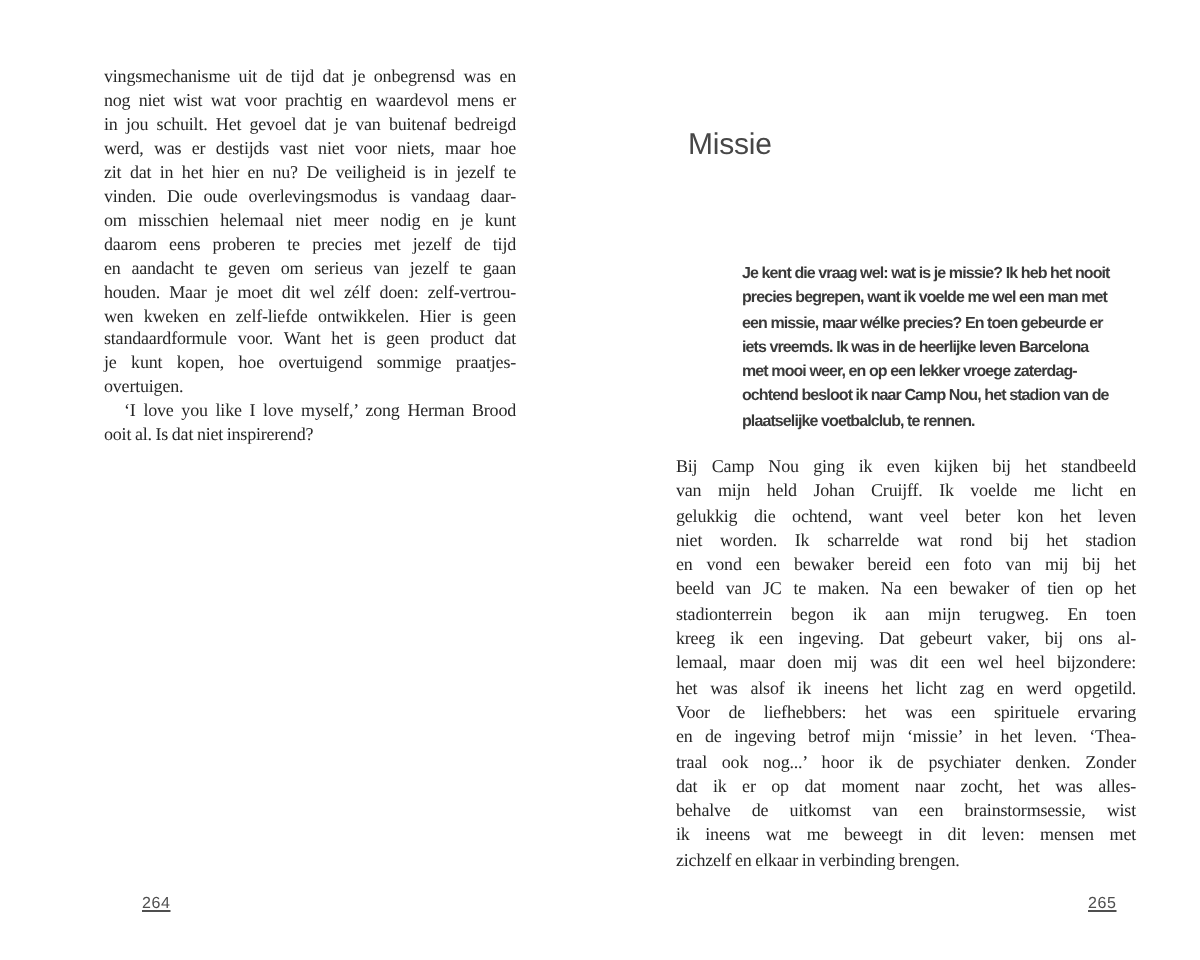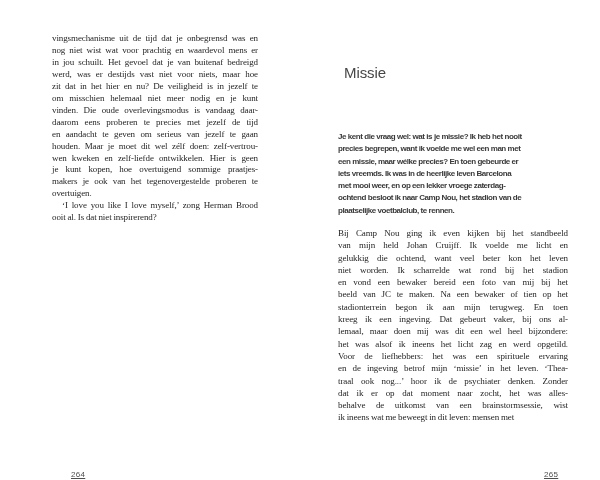--- a/index.html
+++ b/index.html
@@ -46,25 +46,25 @@
   .intro-col {
     position: absolute;
     left: 38px; top: 131px; width: 216px;
     font-family: "Liberation Sans", sans-serif;
     font-weight: bold;
     font-size: 8px;
     letter-spacing: -0.45px;
     color: #3a3a3a;
     line-height: 12.3px;
   }
-  .intro-col .line { white-space: nowrap; }
+  .intro-col .line { white-space: nowrap; margin-left: 33px; }
 
   .pagenum {
     position: absolute;
-    top: 470px;
+    top: 447px;
     font-family: "Liberation Sans", sans-serif;
     font-size: 8px;
     letter-spacing: 0.3px;
     color: #4f4f4f;
     text-decoration: underline;
   }
   .pagenum.num-left  { left: 71px; }
   .pagenum.num-right { left: 227px; margin-left: 17px; }
 </style>
 </head>
@@ -73,28 +73,28 @@
 <div class="spread">
 
   <div class="page left">
     <div class="serif-col left-col">
       <div class="justified">
           <div class="line">vingsmechanisme uit de tijd dat je onbegrensd was en</div>
           <div class="line">nog niet wist wat voor prachtig en waardevol mens er</div>
           <div class="line">in jou schuilt. Het gevoel dat je van buitenaf bedreigd</div>
           <div class="line">werd, was er destijds vast niet voor niets, maar hoe</div>
           <div class="line">zit dat in het hier en nu? De veiligheid is in jezelf te</div>
+          <div class="line">vinden. Die oude overlevingsmodus is vandaag daar-</div>
           <div class="line">om misschien helemaal niet meer nodig en je kunt</div>
-          <div class="line">vinden. Die oude overlevingsmodus is vandaag daar-</div>
           <div class="line">daarom eens proberen te precies met jezelf de tijd</div>
           <div class="line">en aandacht te geven om serieus van jezelf te gaan</div>
           <div class="line">houden. Maar je moet dit wel zélf doen: zelf-vertrou-</div>
           <div class="line">wen kweken en zelf-liefde ontwikkelen. Hier is geen</div>
+          <div class="line">standaardformule voor. Want het is geen product dat</div>
           <div class="line">je kunt kopen, hoe overtuigend sommige praatjes-</div>
-          <div class="line">makers je ook van het tegenovergestelde proberen te</div>
           <div class="line">overtuigen.</div>
         </div>
       <div class="justified indent-first">
           <div class="line">‘I love you like I love myself,’ zong Herman Brood</div>
           <div class="line">ooit al. Is dat niet inspirerend?</div>
         </div>
     </div>
     <div class="pagenum num-left">264</div>
   </div>
 
@@ -119,17 +119,18 @@
         <div class="line">stadionterrein begon ik aan mijn terugweg. En toen</div>
         <div class="line">kreeg ik een ingeving. Dat gebeurt vaker, bij ons al-</div>
         <div class="line">lemaal, maar doen mij was dit een wel heel bijzondere:</div>
         <div class="line">het was alsof ik ineens het licht zag en werd opgetild.</div>
         <div class="line">Voor de liefhebbers: het was een spirituele ervaring</div>
         <div class="line">en de ingeving betrof mijn ‘missie’ in het leven. ‘Thea-</div>
         <div class="line">traal ook nog...’ hoor ik de psychiater denken. Zonder</div>
         <div class="line">dat ik er op dat moment naar zocht, het was alles-</div>
         <div class="line">behalve de uitkomst van een brainstormsessie, wist</div>
         <div class="line">ik ineens wat me beweegt in dit leven: mensen met</div>
+        <div class="line">zichzelf en elkaar in verbinding brengen.</div>
       </div>
     <div class="pagenum num-right">265</div>
   </div>
 
 </div>
 
 </body></html>

